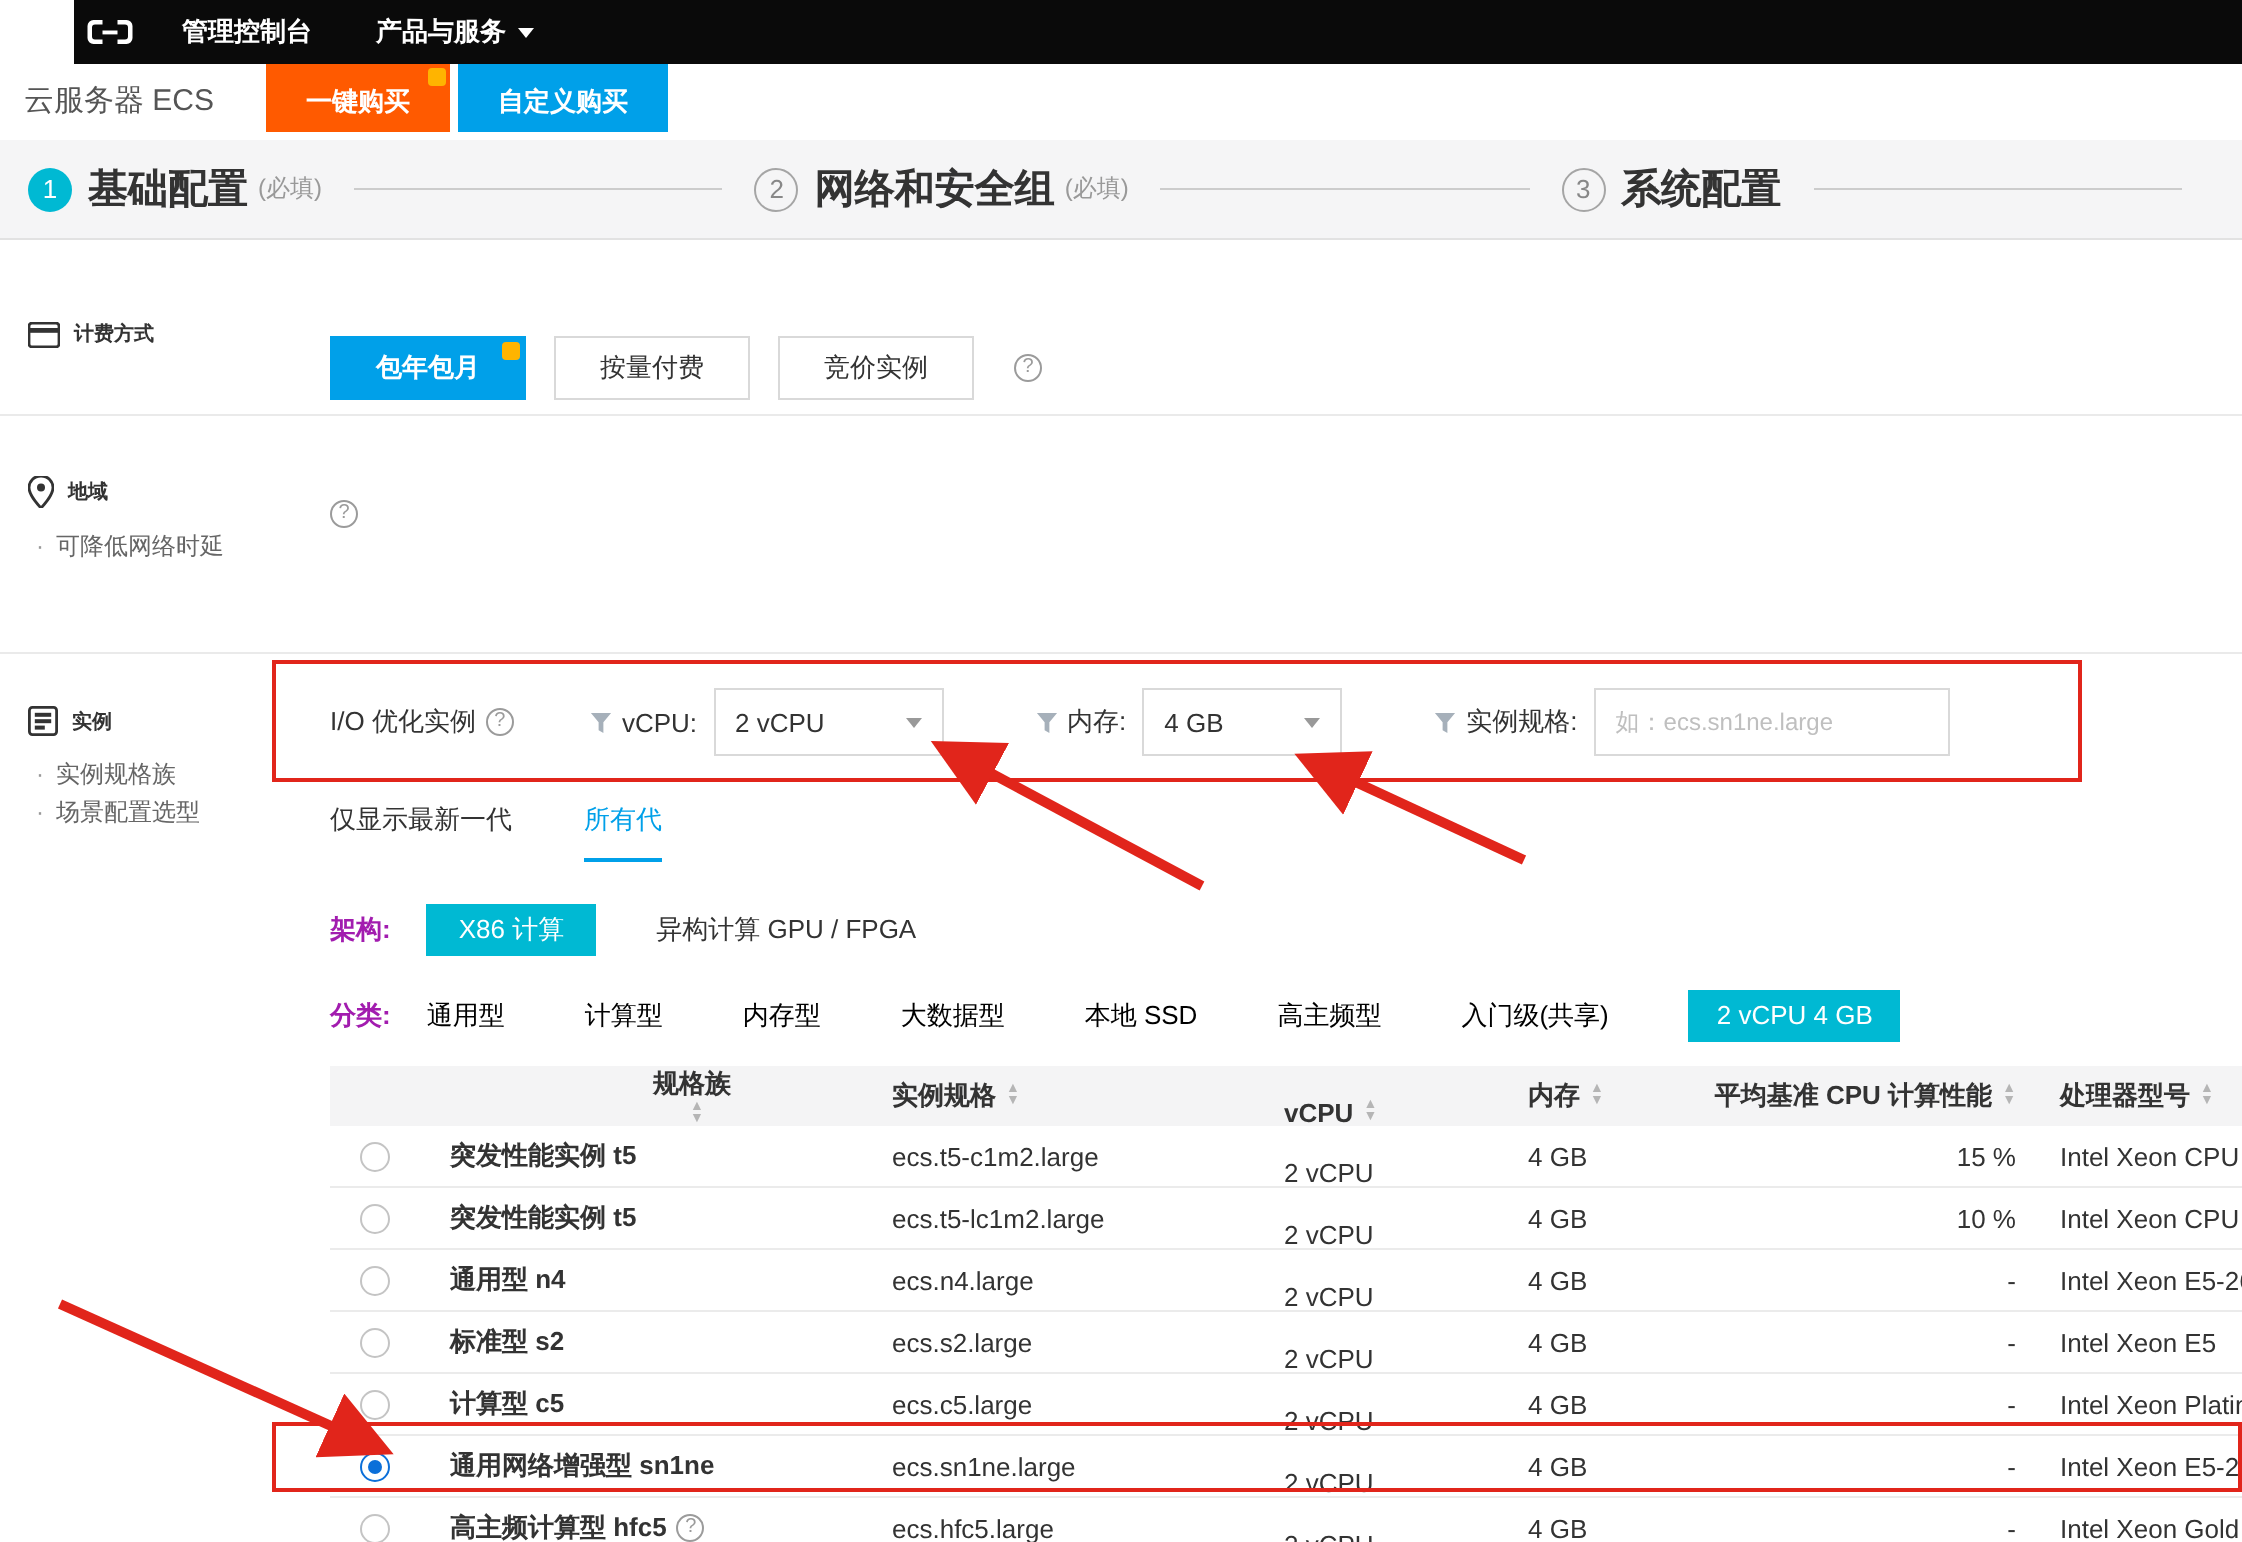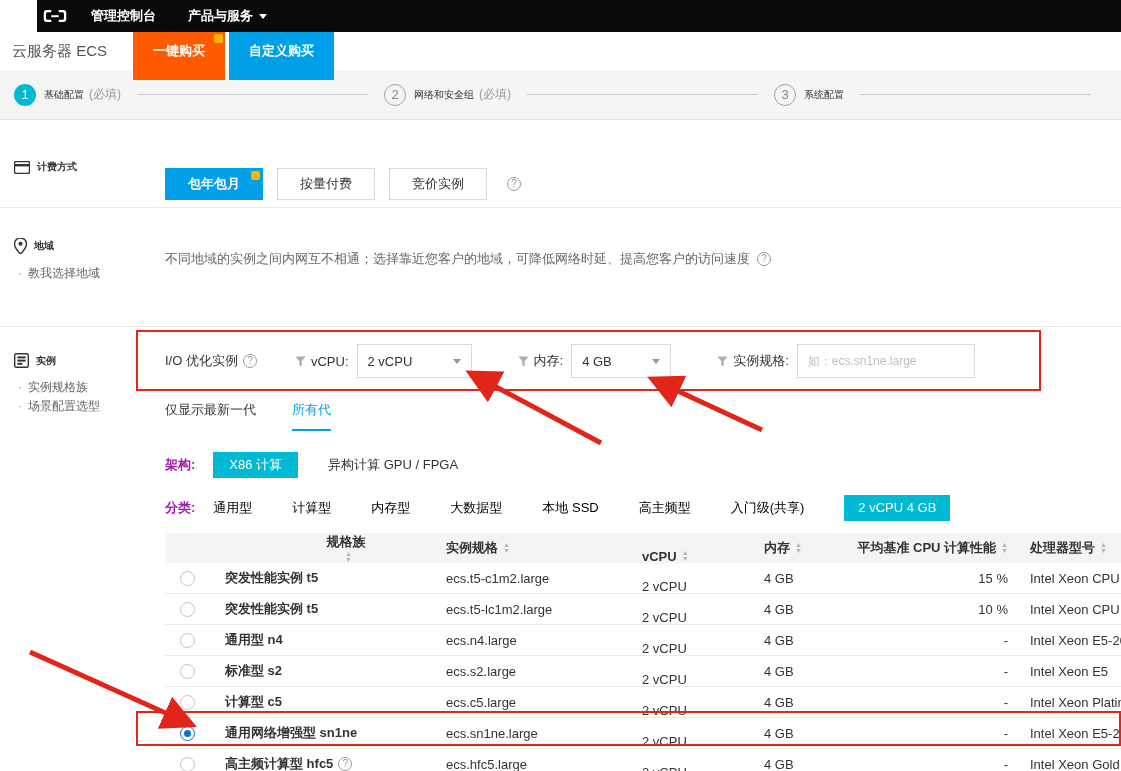--- a/index.html
+++ b/index.html
@@ -9,31 +9,31 @@
     font-family: "Liberation Sans", "DejaVu Sans", sans-serif;
   }
   
   .topbar { height: 32px; background: #0a0a0a; display: flex; align-items: center; color: #fff; padding-left: 4px; margin-left: 37px; }
   .logo { width: 28px; height: 18px; display: flex; align-items: center; justify-content: center; margin-right: 6px; }
   .topbar-item { font-size: 13px; font-weight: bold; height: 32px; line-height: 32px; padding: 0 16px; cursor: pointer; display: flex; align-items: center; }
   .caret-w { width: 0; height: 0; border-left: 4px solid transparent; border-right: 4px solid transparent; border-top: 5px solid #fff; margin-left: 6px; }
   
   .subbar { height: 38px; background: #fff; display: flex; align-items: stretch; }
   .subbar-title { line-height: 38px; color: #555; font-size: 15px; padding: 0 26px 0 12px; }
-  .subtab { height: 48px; line-height: 38px; padding: 0 20px; color: #fff; font-weight: bold; font-size: 13px; position: relative; cursor: pointer; margin-right: 4px; }
+  .subtab { height: 34px; line-height: 38px; padding: 0 20px; color: #fff; font-weight: bold; font-size: 13px; position: relative; cursor: pointer; margin-right: 4px; }
   .subtab.orange { background: #ff5a00; }
   .subtab.blue { background: #00a0e9; }
   .corner-badge { position: absolute; top: 2px; right: 2px; width: 9px; height: 9px; background: #ffb400; border-radius: 2px; }
   
   .stepbar { height: 50px; background: #f5f5f6; border-bottom: 1px solid #e2e2e2; display: flex; align-items: center; padding: 0 14px; }
   .step { display: flex; align-items: center; flex: none; }
   .step-circle { width: 22px; height: 22px; border-radius: 50%; text-align: center; line-height: 22px; font-size: 13px; margin-right: 8px; flex: none; }
   .step.active .step-circle { background: #00b9d3; color: #fff; }
   .step.inactive .step-circle { border: 1px solid #a5a5a5; color: #888; line-height: 20px; }
-  .step-label { font-weight: normal; font-size: 10px; color: #333; text-align: right; }
+  .step-label { font-weight: bold; font-size: 20px; color: #333; text-align: right; }
   .step .req { color: #999; font-size: 12px; margin-left: 5px; font-weight: normal; }
   .step-line { flex: 1; height: 1px; background: #ccc; margin: 0 16px; }
   
   .section { display: flex; border-bottom: 1px solid #eaeaea; background: #fff; }
   .sec-left { width: 165px; flex: none; padding-left: 14px; }
   .sec-title { display: flex; align-items: center; font-size: 10px; font-weight: bold; color: #333; gap: 7px; }
   .sec-links { margin-top: 10px; padding-left: 4px; }
   .sec-link { color: #666; font-size: 12px; line-height: 19px; cursor: pointer; }
   .sec-link::before { content: "·"; margin-right: 6px; color: #999; }
   .qicon { display: inline-block; width: 14px; height: 14px; border: 1px solid #9b9b9b; border-radius: 50%; color: #9b9b9b; font-size: 10px; line-height: 12px; text-align: center; flex: none; cursor: pointer; }
@@ -179,26 +179,25 @@
 <div class="section sec-region">
   <div class="sec-left">
     <div class="sec-title">
       <svg width="13" height="16" viewBox="0 0 13 16">
         <path d="M6.5 0C3 0 0.5 2.6 0.5 5.8 0.5 10 6.5 16 6.5 16S12.5 10 12.5 5.8C12.5 2.6 10 0 6.5 0z" fill="none" stroke="#333" stroke-width="1.4"></path>
         <circle cx="6.5" cy="5.8" r="2" fill="#333"></circle>
       </svg>
       <span>地域</span>
     </div>
     <div class="sec-links">
-      <div class="sec-link">教我选择地域</div>
+      <div class="sec-link">可降低网络时延</div>
     </div>
   </div>
   <div class="region-content">
     <div class="region-note">
-      <span>不同地域的实例之间内网互不相通；选择靠近您客户的地域，可降低网络时延、提高您客户的访问速度</span>
       <span class="qicon">?</span>
     </div>
   </div>
 </div>
 
 <div class="section sec-instance">
   <div class="sec-left">
     <div class="sec-title">
       <svg width="15" height="15" viewBox="0 0 15 15">
         <rect x="0.7" y="0.7" width="13.6" height="13.6" rx="1.5" fill="none" stroke="#333" stroke-width="1.4"></rect>

